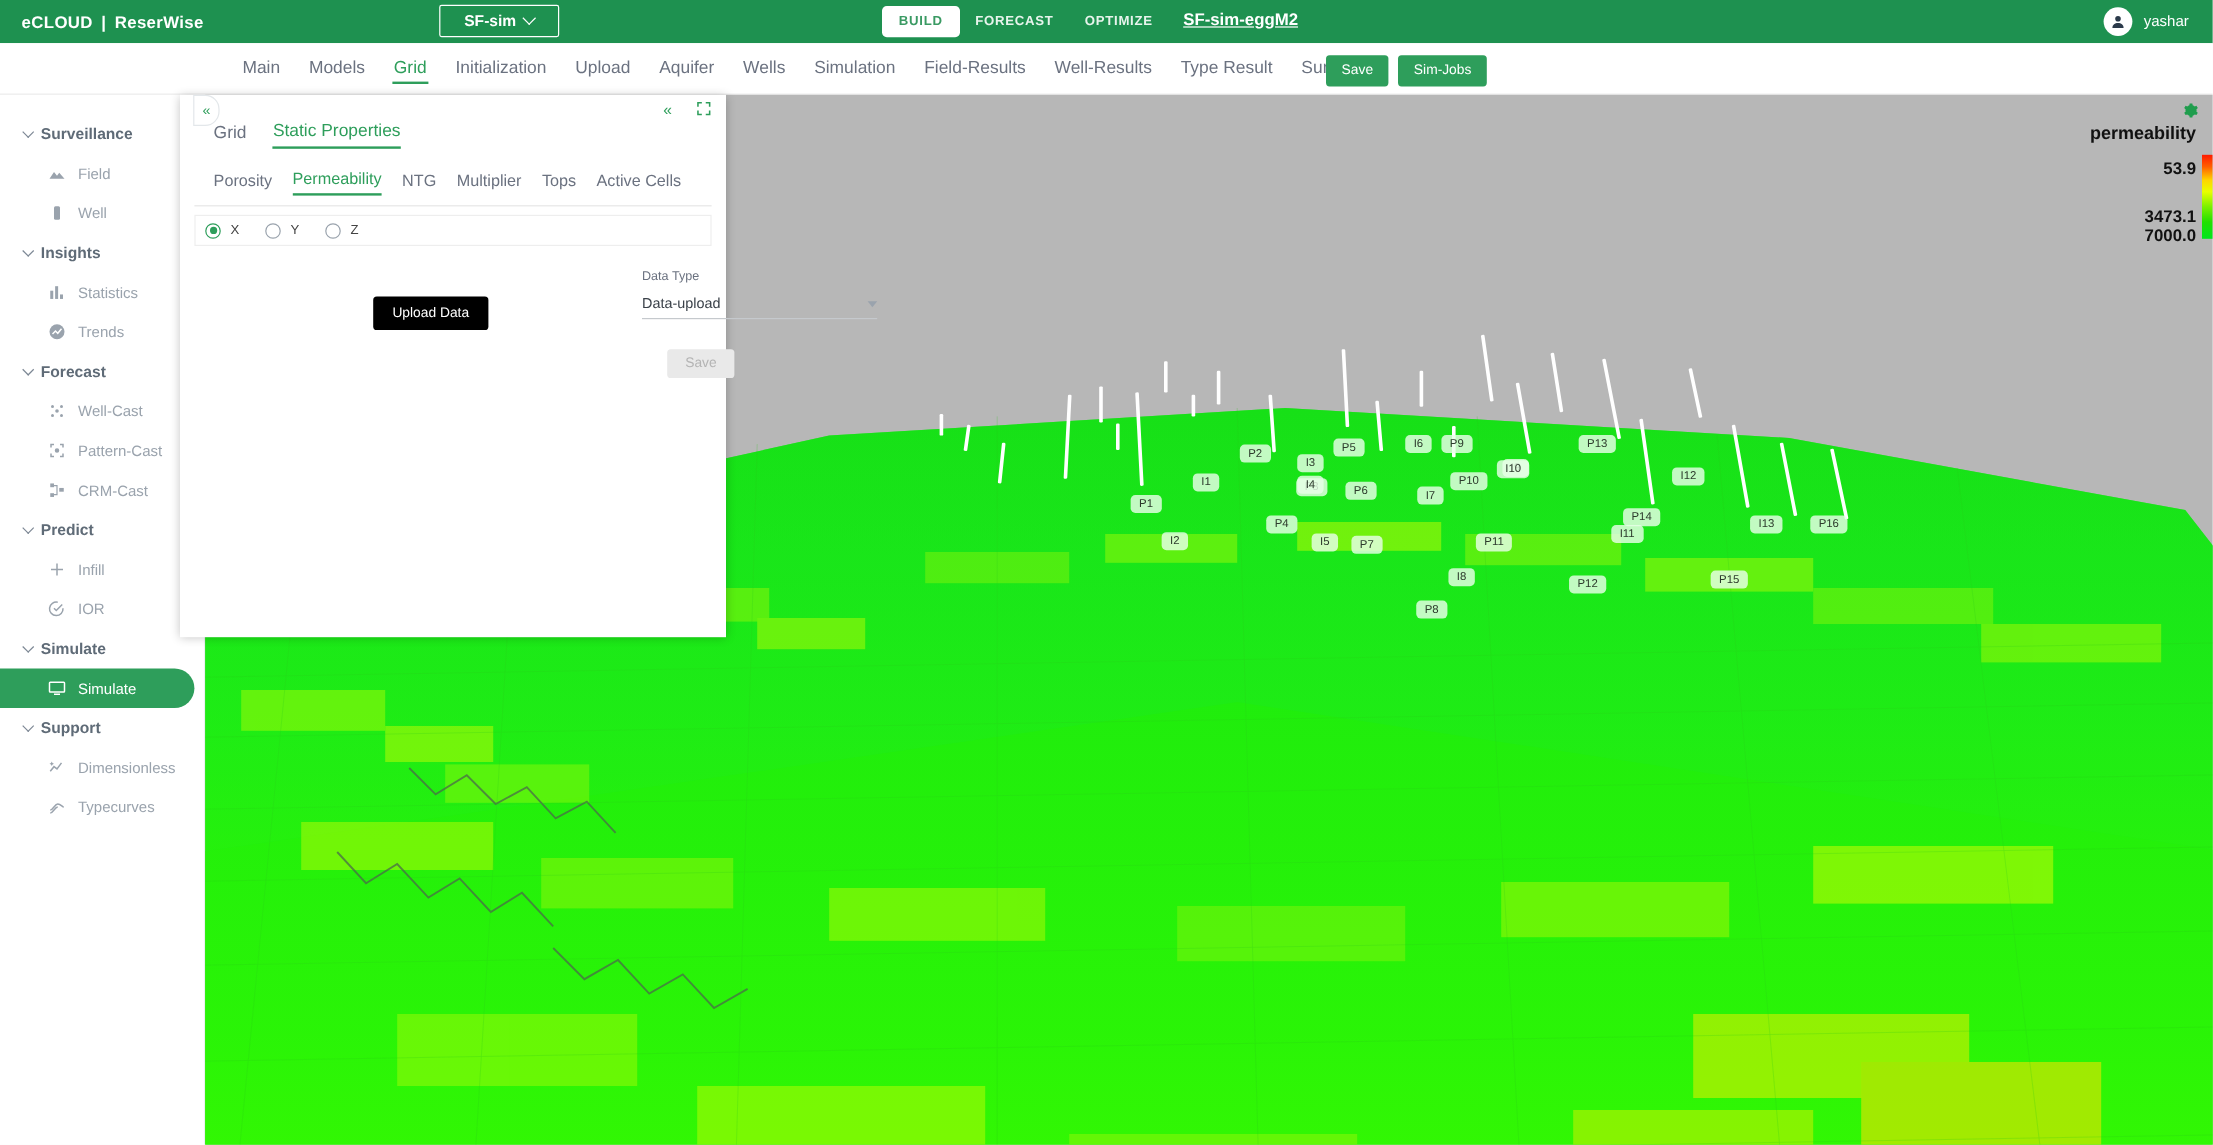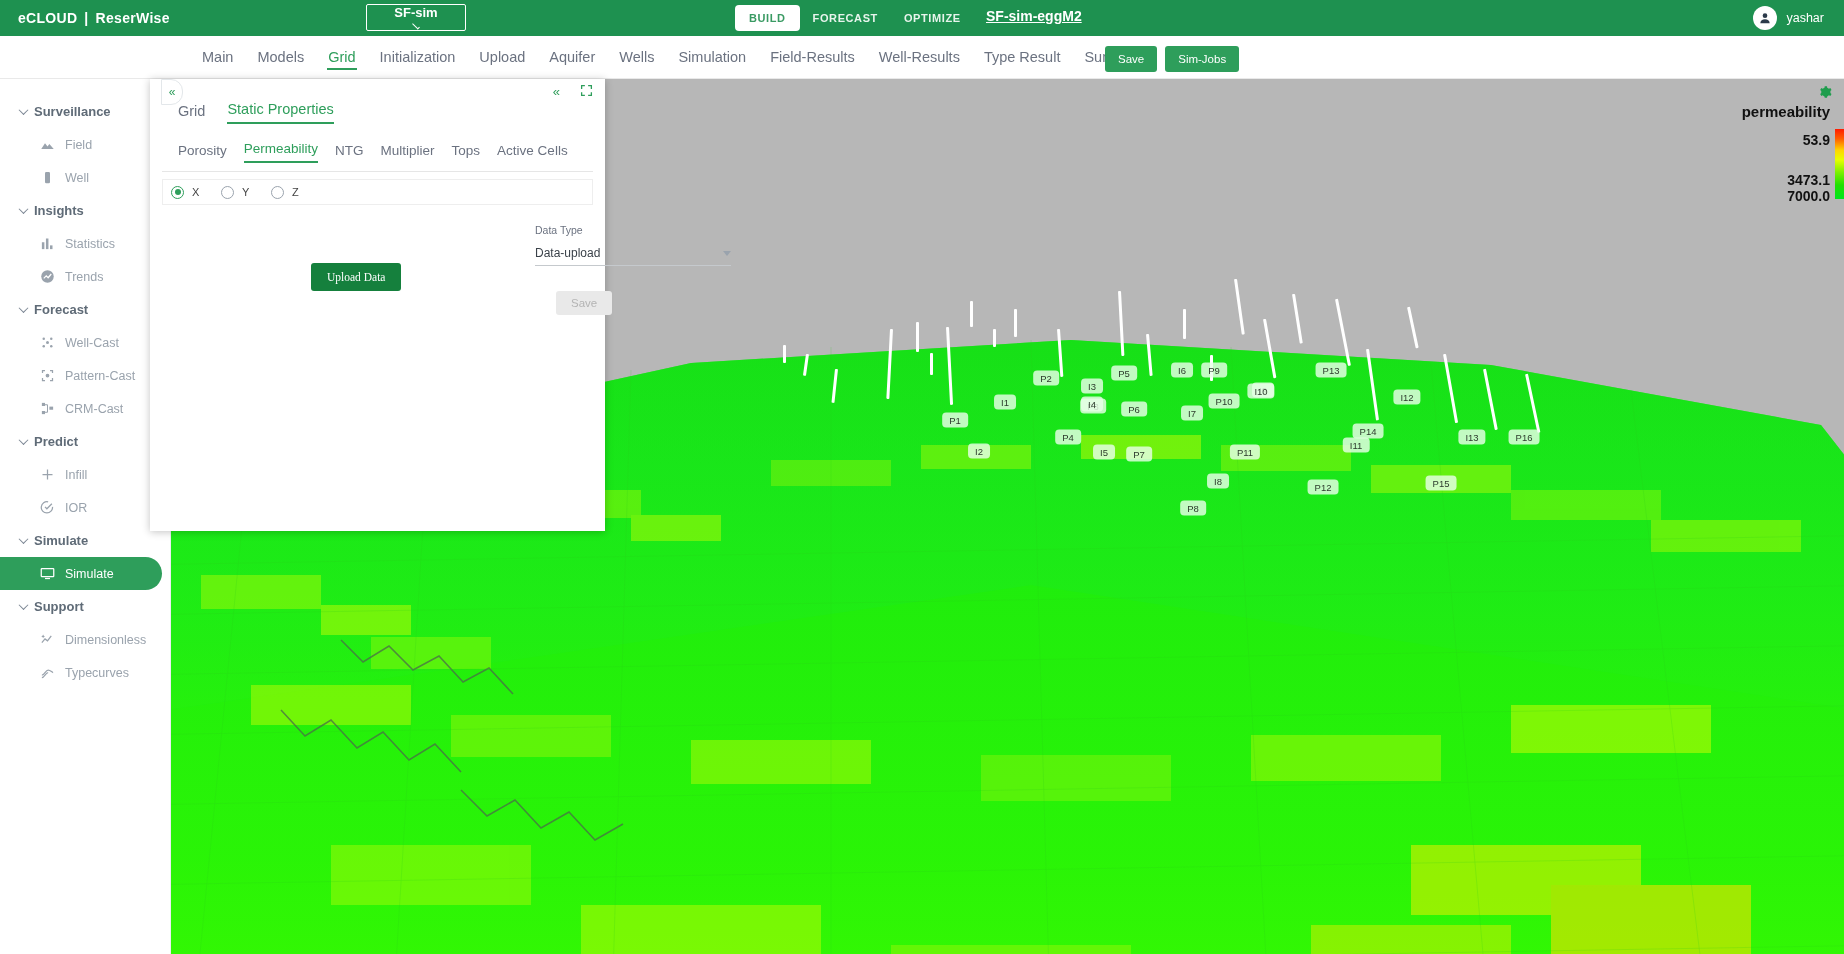--- a/index.html
+++ b/index.html
@@ -22,21 +22,20 @@
     margin-left: 18px; letter-spacing: .3px; white-space: nowrap;
   }
   .brand .sep { font-weight: bold; margin: 0 7px; }
   .model-select {
     position: absolute; left: 366px; top: 4px;
     width: 100px; height: 27px;
     border: 1.5px solid #ffffff; border-radius: 2px;
     display: flex; align-items: center; justify-content: center;
     gap: 7px; color: #ffffff; font-size: 13px; font-weight: bold;
     cursor: pointer;
-    flex-direction: column;
   }
   .chev { display: inline-block; width: 8px; height: 8px;
     border-right: 1.7px solid #fff; border-bottom: 1.7px solid #fff;
     transform: rotate(45deg) translate(-2px,-2px); }
   .phase-tabs {
     position: absolute; left: 735px; top: 0; height: 36px;
     display: flex; align-items: center; gap: 0;
   }
   .phase-tab {
     font-size: 11px; font-weight: bold; letter-spacing: .6px;
@@ -223,24 +222,24 @@
     margin-top: 10px; border-bottom: 1px solid #c5c9cd;
     padding-bottom: 5px; font-size: 12px; color: #3a4149;
     display: flex; align-items: center; justify-content: space-between;
     cursor: pointer;
   }
   .field .fval .dchev {
     width: 0; height: 0; border-left: 4.5px solid transparent;
     border-right: 4.5px solid transparent; border-top: 5px solid #9aa3ad;
   }
   .upload-btn {
-    position: absolute; left: 161px; top: 184px;
-    background: #15803d; color: #fff; border: none; border-radius: 3px;
+    position: absolute; left: 161px; top: 168px;
+    background: #000000; color: #fff; border: none; border-radius: 3px;
     font-size: 11.5px; padding: 8px 16px; cursor: pointer;
-    font-family: Liberation Serif, serif;
+    font-family: Liberation Sans, sans-serif;
   }
   .panel-save {
     position: absolute; left: 406px; top: 212px;
     background: #e9e9e9; color: #b4b4b4; border: none; border-radius: 3px;
     font-size: 11.5px; padding: 6px 15px; cursor: default;
     font-family: "Liberation Sans", sans-serif;
   }
 </style>
 </head>
 <body>

